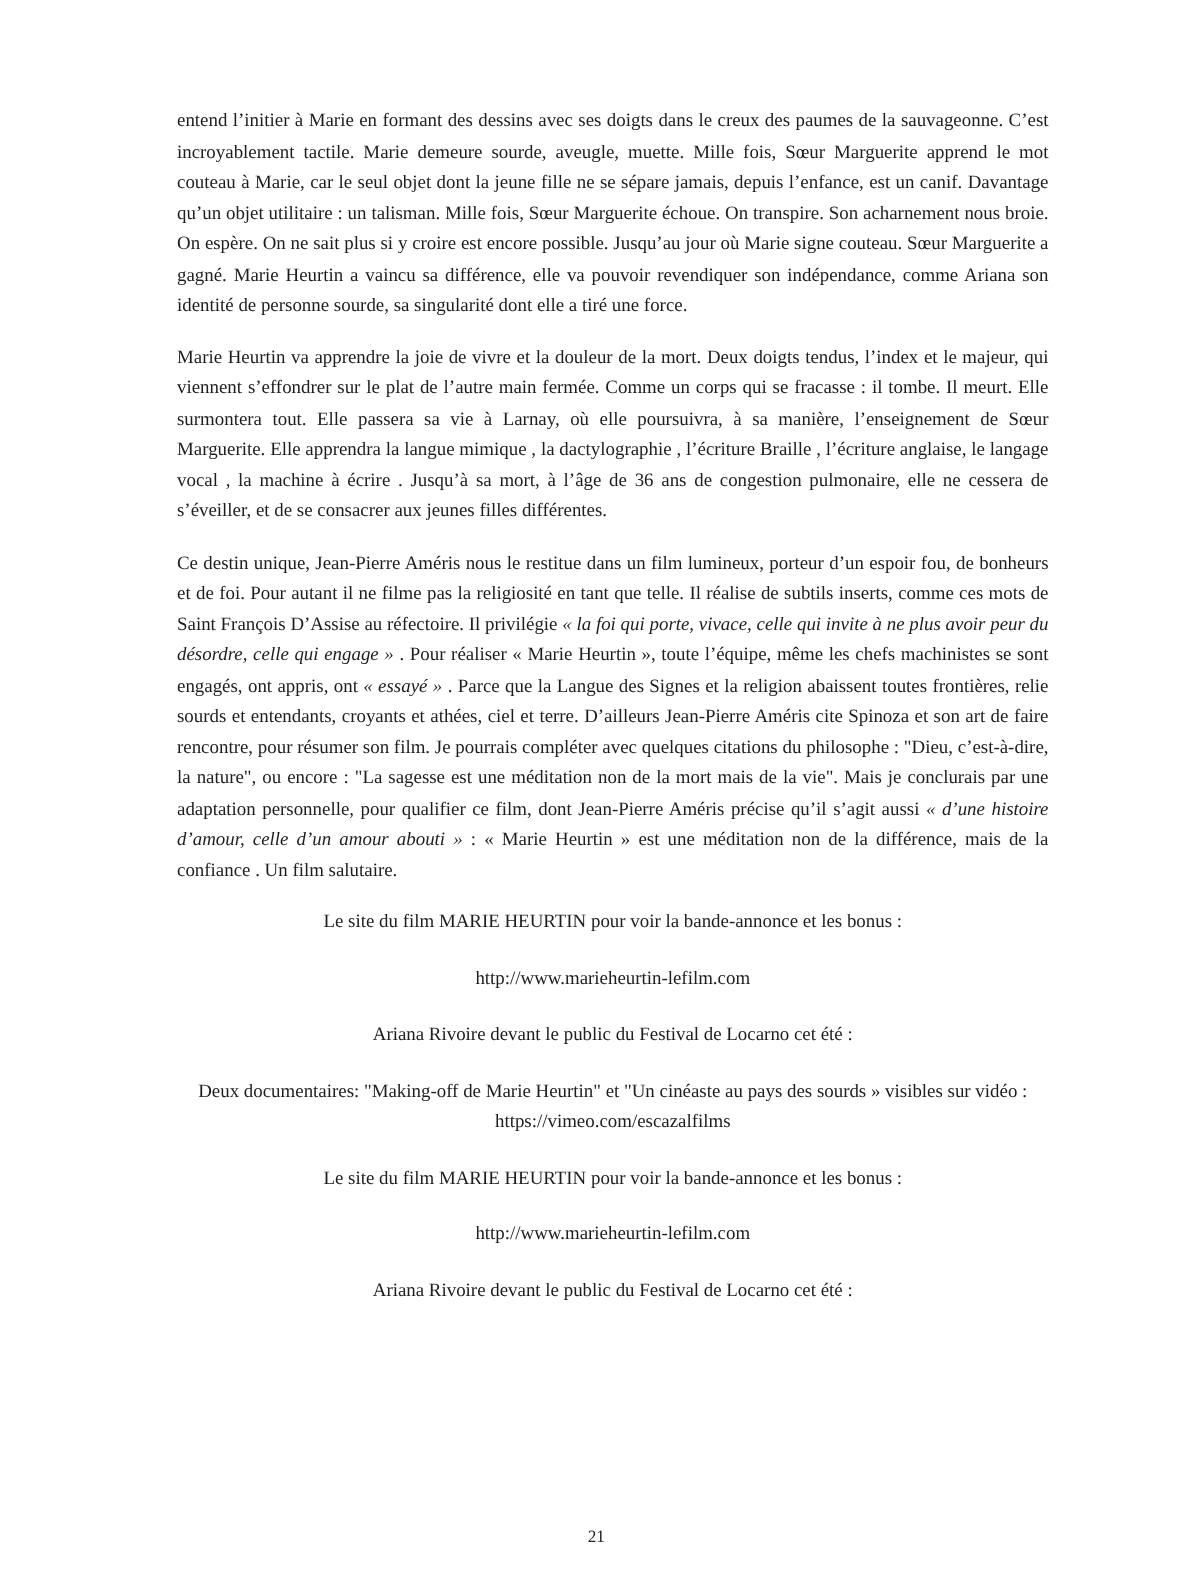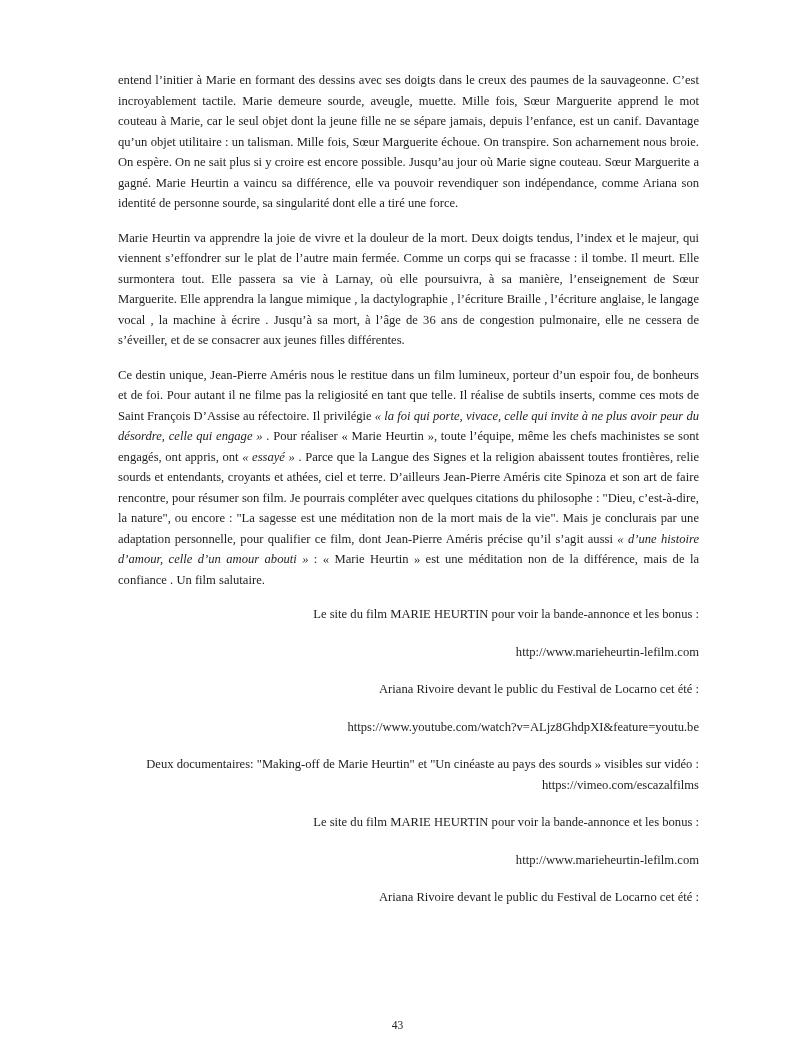--- a/index.html
+++ b/index.html
@@ -25,21 +25,21 @@
   .para {
     font-size: 12.6px;
     line-height: 20.5px;
     text-align: justify;
     margin: 0 0 14px 0;
     color: #1d1d1d;
   }
   .link-para {
     font-size: 12.6px;
     line-height: 20.5px;
-    text-align: right;
+    text-align: center;
     margin: 0 0 17px 0;
     color: #1d1d1d;
     word-break: break-word;
   }
   .italic {
     font-style: italic;
   }
   .page-number {
     position: absolute;
     left: 0;
@@ -58,21 +58,20 @@
 
   <p class="para">entend l’initier à Marie en formant des dessins avec ses doigts dans le creux des paumes de la sauvageonne. C’est incroyablement tactile. Marie demeure sourde, aveugle, muette. Mille fois, Sœur Marguerite apprend le mot couteau à Marie, car le seul objet dont la jeune fille ne se sépare jamais, depuis l’enfance, est un canif. Davantage qu’un objet utilitaire : un talisman. Mille fois, Sœur Marguerite échoue. On transpire. Son acharnement nous broie. On espère. On ne sait plus si y croire est encore possible. Jusqu’au jour où Marie signe couteau. Sœur Marguerite a gagné. Marie Heurtin a vaincu sa différence, elle va pouvoir revendiquer son indépendance, comme Ariana son identité de personne sourde, sa singularité dont elle a tiré une force.</p>
 
   <p class="para"> Marie Heurtin va apprendre la joie de vivre et la douleur de la mort. Deux doigts tendus, l’index et le majeur, qui viennent s’effondrer sur le plat de l’autre main fermée. Comme un corps qui se fracasse : il tombe. Il meurt. Elle surmontera tout. Elle passera sa vie à Larnay, où elle poursuivra, à sa manière, l’enseignement de Sœur Marguerite. Elle apprendra la langue mimique , la dactylographie , l’écriture Braille , l’écriture anglaise, le langage vocal , la machine à écrire . Jusqu’à sa mort, à l’âge de 36 ans de congestion pulmonaire, elle ne cessera de s’éveiller, et de se consacrer aux jeunes filles différentes.</p>
 
   <p class="para"><span>Ce destin unique, Jean-Pierre Améris nous le restitue dans un film lumineux, porteur d’un espoir fou, de bonheurs et de foi. Pour autant il ne filme pas la religiosité en tant que telle. Il réalise de subtils inserts, comme ces mots de Saint François D’Assise au réfectoire. Il privilégie </span><span class="italic">« la foi qui porte, vivace, celle qui invite à ne plus avoir peur du désordre, celle qui engage »</span><span> . Pour réaliser « Marie Heurtin », toute l’équipe, même les chefs machinistes se sont engagés, ont appris, ont </span><span class="italic">« essayé »</span><span> . Parce que la Langue des Signes et la religion abaissent toutes frontières, relie sourds et entendants, croyants et athées, ciel et terre. D’ailleurs Jean-Pierre Améris cite Spinoza et son art de faire rencontre, pour résumer son film. Je pourrais compléter avec quelques citations du philosophe : "Dieu, c’est-à-dire, la nature", ou encore : "La sagesse est une méditation non de la mort mais de la vie". Mais je conclurais par une adaptation personnelle, pour qualifier ce film, dont Jean-Pierre Améris précise qu’il s’agit aussi </span><span class="italic">« d’une histoire d’amour, celle d’un amour abouti »</span><span> : « Marie Heurtin » est une méditation non de la différence, mais de la confiance . Un film salutaire.</span></p>
 
   <p class="link-para">Le site du film MARIE HEURTIN pour voir la bande-annonce et les bonus :</p>
   <p class="link-para">http://www.marieheurtin-lefilm.com</p>
   <p class="link-para">Ariana Rivoire devant le public du Festival de Locarno cet été :</p>
-  <p class="link-para">https://www.youtube.com/watch?v=ALjz8GhdpXI&amp;feature=youtu.be</p>
   <p class="link-para"> Deux documentaires: "Making-off de Marie Heurtin" et "Un cinéaste au pays des sourds » visibles sur vidéo : https://vimeo.com/escazalfilms</p>
   <p class="link-para">Le site du film MARIE HEURTIN pour voir la bande-annonce et les bonus :</p>
   <p class="link-para">http://www.marieheurtin-lefilm.com</p>
   <p class="link-para">Ariana Rivoire devant le public du Festival de Locarno cet été :</p>
 
 </div>
 
-<div class="page-number">43</div>
+<div class="page-number">21</div>
 
 </body></html>

